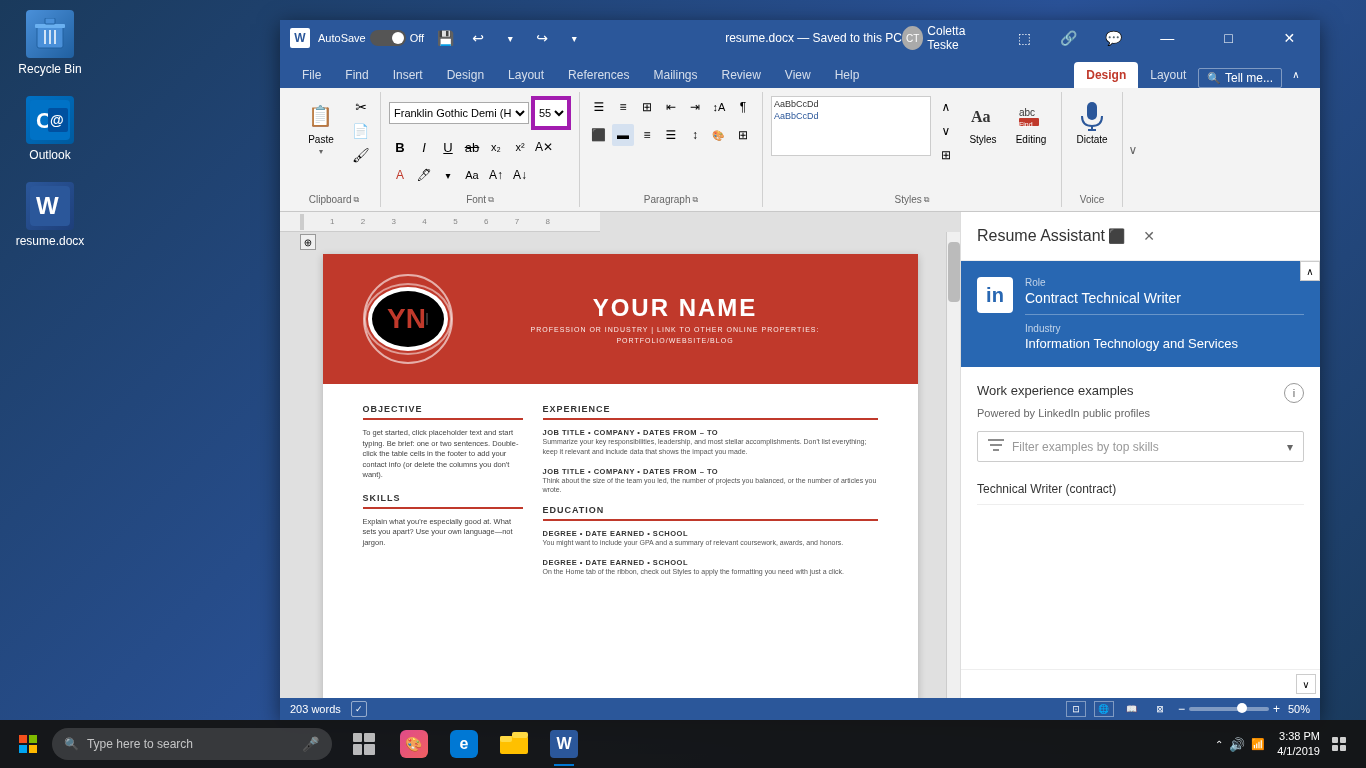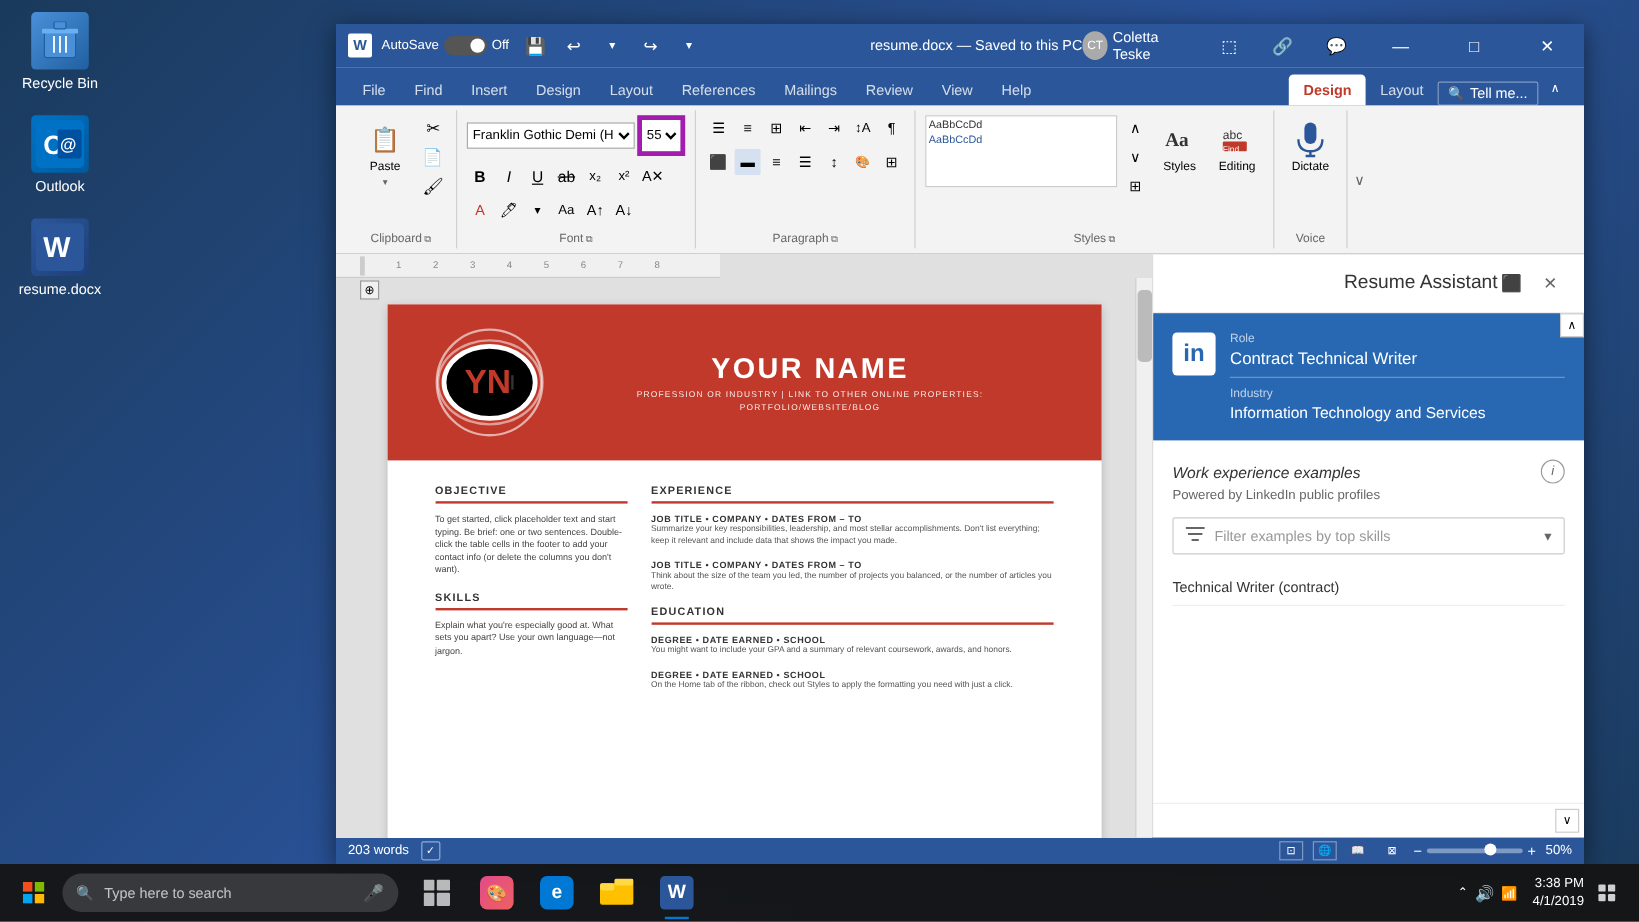--- a/index.html
+++ b/index.html
@@ -388,21 +388,21 @@
       background: white;
       border-left: 1px solid #ddd;
       display: flex;
       flex-direction: column;
       flex-shrink: 0;
     }
     .assistant-header {
       padding: 12px 16px;
       display: flex;
       align-items: center;
-      justify-content: flex-end;
+      justify-content: flex-start;
       border-bottom: 1px solid #eee;
     }
     .assistant-title {
       font-size: 16px;
       font-weight: 300;
       color: #333;
     }
     .assistant-controls {
       display: flex;
       gap: 8px;
@@ -465,24 +465,22 @@
     }
 
     
     .work-section {
       padding: 16px;
       flex: 1;
       overflow-y: auto;
     }
     .work-title-row {
       display: flex;
-      align-items: center;
       justify-content: space-between;
       margin-bottom: 4px;
-      font-style: italic;
     }
     .work-title {
       font-size: 13px;
       color: #333;
       font-weight: 400;
     }
     .info-icon {
       width: 20px;
       height: 20px;
       border: 1px solid #999;

